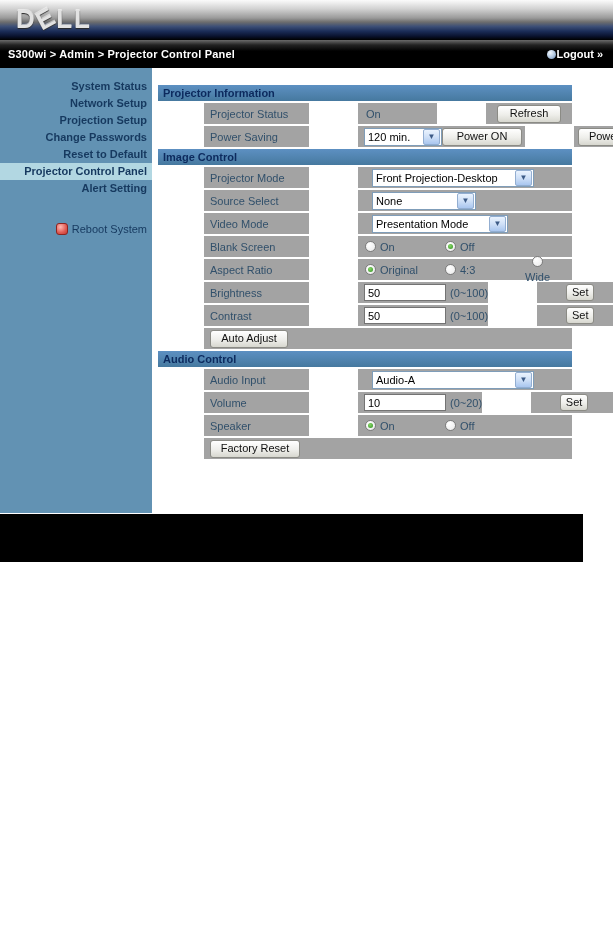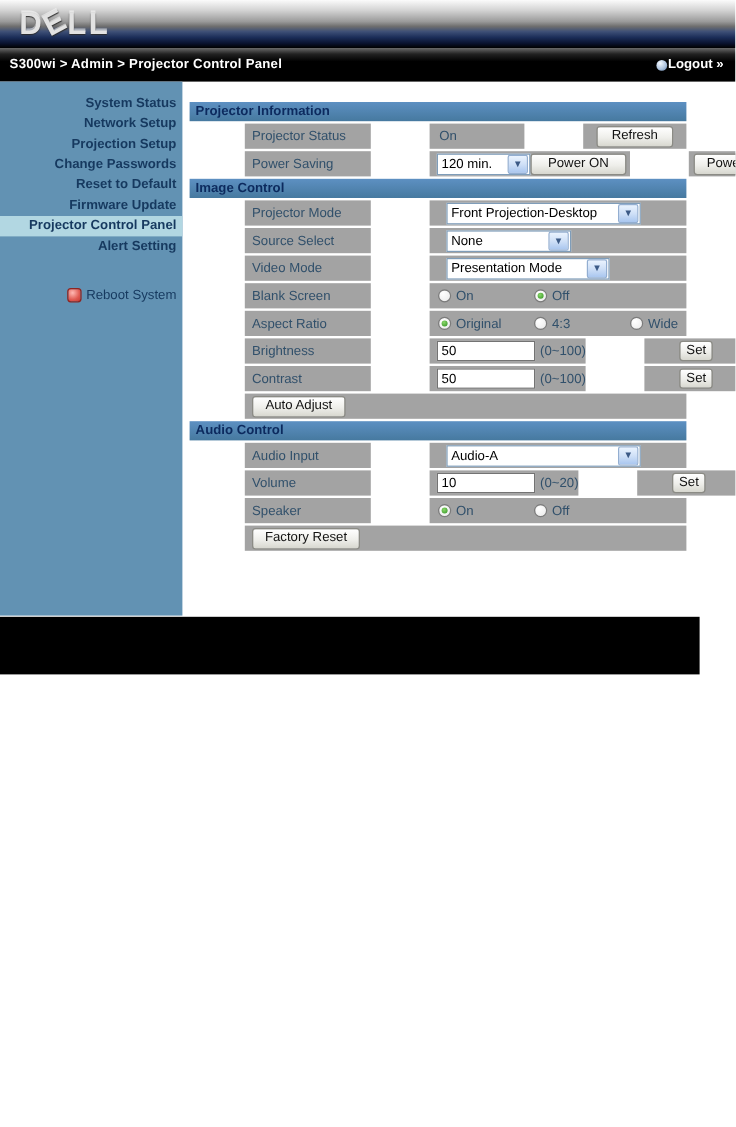--- a/index.html
+++ b/index.html
@@ -62,21 +62,21 @@
   .sel-arrow{width:15px;height:14px;margin:1px;display:flex;align-items:center;justify-content:center;
     background:linear-gradient(180deg,#eaf3fe,#cfe0f7 50%,#a9c6ef);border:1px solid #93aed1;border-radius:2px;
     color:#3c5a86;font-size:8px;line-height:8px;}
   .sel-78{width:78px;} .sel-162{width:162px;} .sel-104{width:104px;} .sel-114{width:136px;}
 
   .txt-input{width:82px;height:17px;box-sizing:border-box;border:1px solid #737373;font-family:inherit;
     font-size:11px;padding:0 3px;margin-left:6px;color:#000;background:#fff;}
   .range-label{font-size:11px;color:#31506b;margin-left:4px;}
 
   .opt{display:inline-flex;align-items:center;gap:4px;width:80px;flex:none;cursor:pointer;}
-  .opt.wauto{width:auto;}
+  .opt.wauto{width:auto;flex-direction:column;}
   .radio{width:11px;height:11px;box-sizing:border-box;border-radius:50%;border:1px solid #7c7c7c;
     background:radial-gradient(circle at 35% 30%,#fff,#e9e9e9);position:relative;flex:none;}
   .radio.checked::after{content:'';position:absolute;left:2px;top:2px;width:5px;height:5px;border-radius:50%;
     background:radial-gradient(circle at 40% 35%,#8ad86a,#2e8f1f);}
   .opt-label{font-size:11px;color:#31506b;}
 
   
   #footer{position:absolute;left:0;top:514px;width:583px;height:48px;background:#000;}
 </style>
 </head>
@@ -95,21 +95,20 @@
       <span class="logout-text">Logout »</span>
     </span>
   </div>
 
   <div id="sidebar">
     <div class="side-item">System Status</div>
     <div class="side-item">Network Setup</div>
     <div class="side-item">Projection Setup</div>
     <div class="side-item">Change Passwords</div>
     <div class="side-item">Reset to Default</div>
-    <div class="side-item">Firmware Update</div>
     <div class="side-item selected">Projector Control Panel</div>
     <div class="side-item">Alert Setting</div>
     <div id="reboot">
       <span class="reboot-icon"></span>
       <span class="reboot-text">Reboot System</span>
     </div>
   </div>
 
   <div id="main-table">
 

